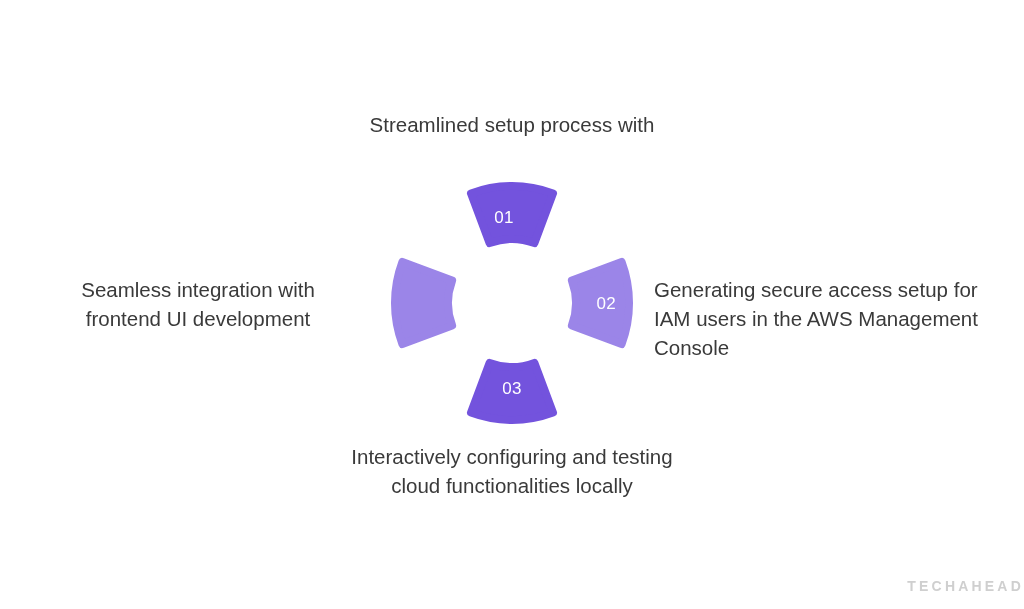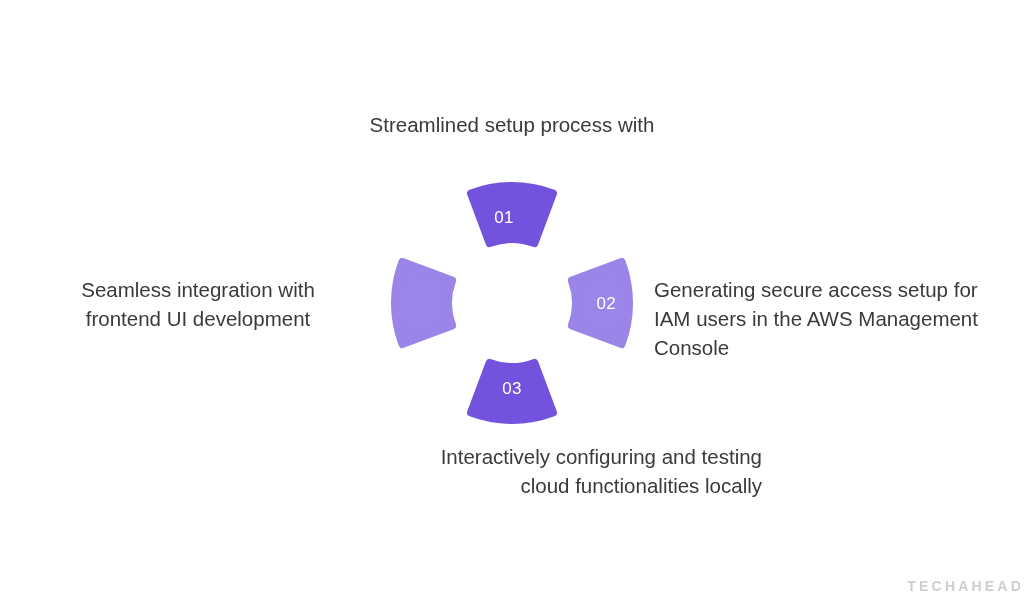--- a/index.html
+++ b/index.html
@@ -72,21 +72,21 @@
   .label-right {
     left: 654px;
     top: 275px;
     width: 348px;
     text-align: left;
   }
   .label-bottom {
     left: 262px;
     top: 442px;
     width: 500px;
-    text-align: right;
+    text-align: center;
   }
   .label-left {
     left: 22px;
     top: 275px;
     width: 352px;
     text-align: center;
   }
 
   
   .watermark {

